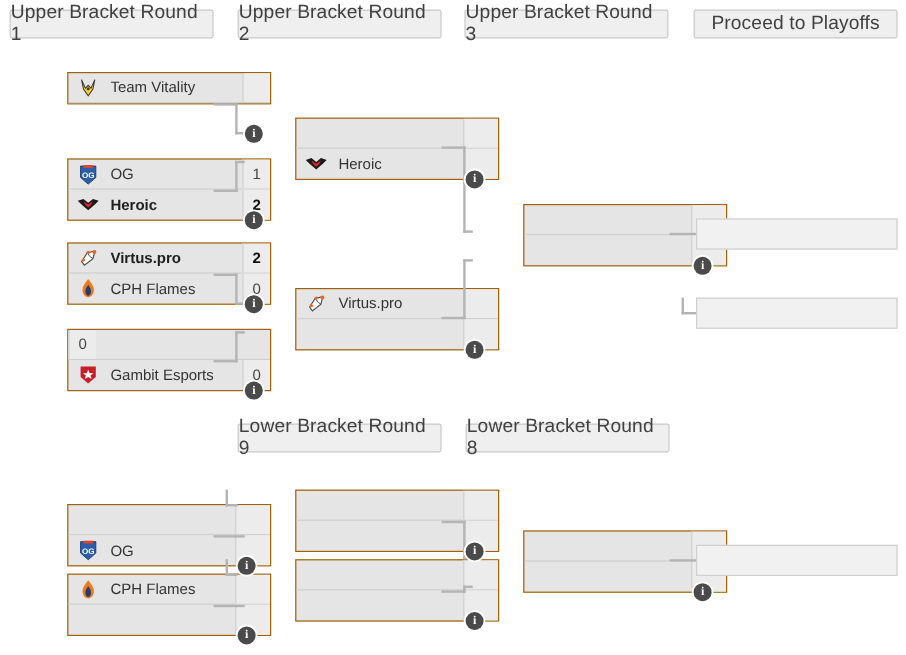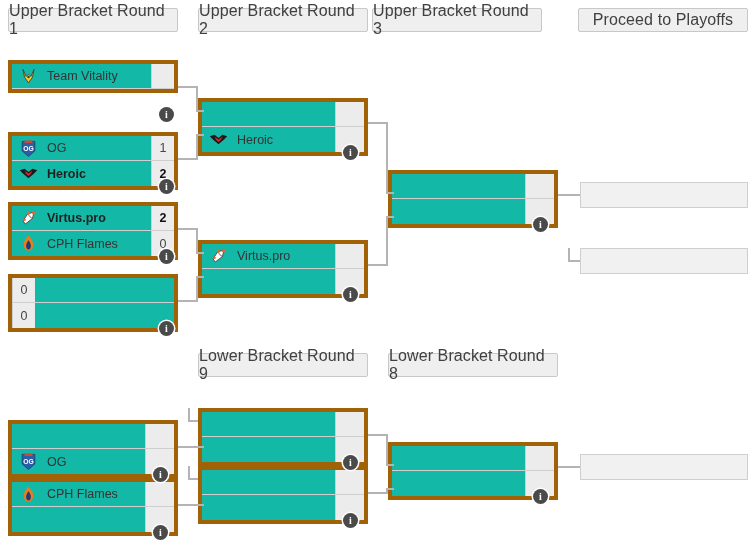--- a/index.html
+++ b/index.html
@@ -23,22 +23,23 @@
     font-size:16px;
     color:#404040;
     letter-spacing:.1px;
     box-sizing:border-box;
   }
 
   
   .match{
     position:absolute;
     box-sizing:border-box;
-    border:4px solid #a16207;
-    background:#14b8a6;
+    border:1px solid #a16207;
+    background:#e5e5e5;
+    margin-left:48px;
   }
   .row{
     position:relative;
     display:flex;
     align-items:center;
     height:25px;
     box-sizing:border-box;
   }
   .row.top{border-bottom:1px solid #cfcfcf;}
   .opp{
@@ -111,21 +112,21 @@
 <body>
 
 <div id="stage">
 
   <div class="round-header" style="left:8px;top:8px;width:170px;">
     <span>Upper Bracket Round 1</span>
   </div>
   <div class="round-header" style="left:198px;top:8px;width:170px;">
     <span>Upper Bracket Round 2</span>
   </div>
-  <div class="round-header" style="left:372px;top:8px;width:170px;">
+  <div class="round-header" style="left:387px;top:8px;width:170px;">
     <span>Upper Bracket Round 3</span>
   </div>
   <div class="round-header" style="left:578px;top:8px;width:170px;">
     <span>Proceed to Playoffs</span>
   </div>
 
   <div class="round-header" style="left:198px;top:353px;width:170px;">
     <span>Lower Bracket Round 9</span>
   </div>
   <div class="round-header" style="left:388px;top:353px;width:170px;">
@@ -255,20 +256,29 @@
       <div class="score">0</div>
     </div>
     <div class="info" style="left:147px;top:43px;">i</div>
   </div>
 
   <div class="match" style="left:8px;top:274px;width:170px;">
     <div class="row top">
       <div class="score">0</div>
     </div>
     <div class="row">
+      <div class="opp">
+        <span class="logo">
+          <svg viewBox="0 0 24 24">
+            <path d="M4 3 H20 V14 L12 21 L4 14 Z" fill="#c8202b"></path>
+            <path d="M12 6.5 L13.6 10.2 L17.5 10.2 L14.4 12.6 L15.6 16.3 L12 14 L8.4 16.3 L9.6 12.6 L6.5 10.2 L10.4 10.2 Z" fill="#ffffff"></path>
+          </svg>
+        </span>
+        <span class="tname">Gambit Esports</span>
+      </div>
       <div class="score">0</div>
     </div>
     <div class="info" style="left:147px;top:43px;">i</div>
   </div>
 
   <div class="match" style="left:198px;top:98px;width:170px;">
     <div class="row top">
       <div class="opp">
         <span class="tname"></span>
       </div>

